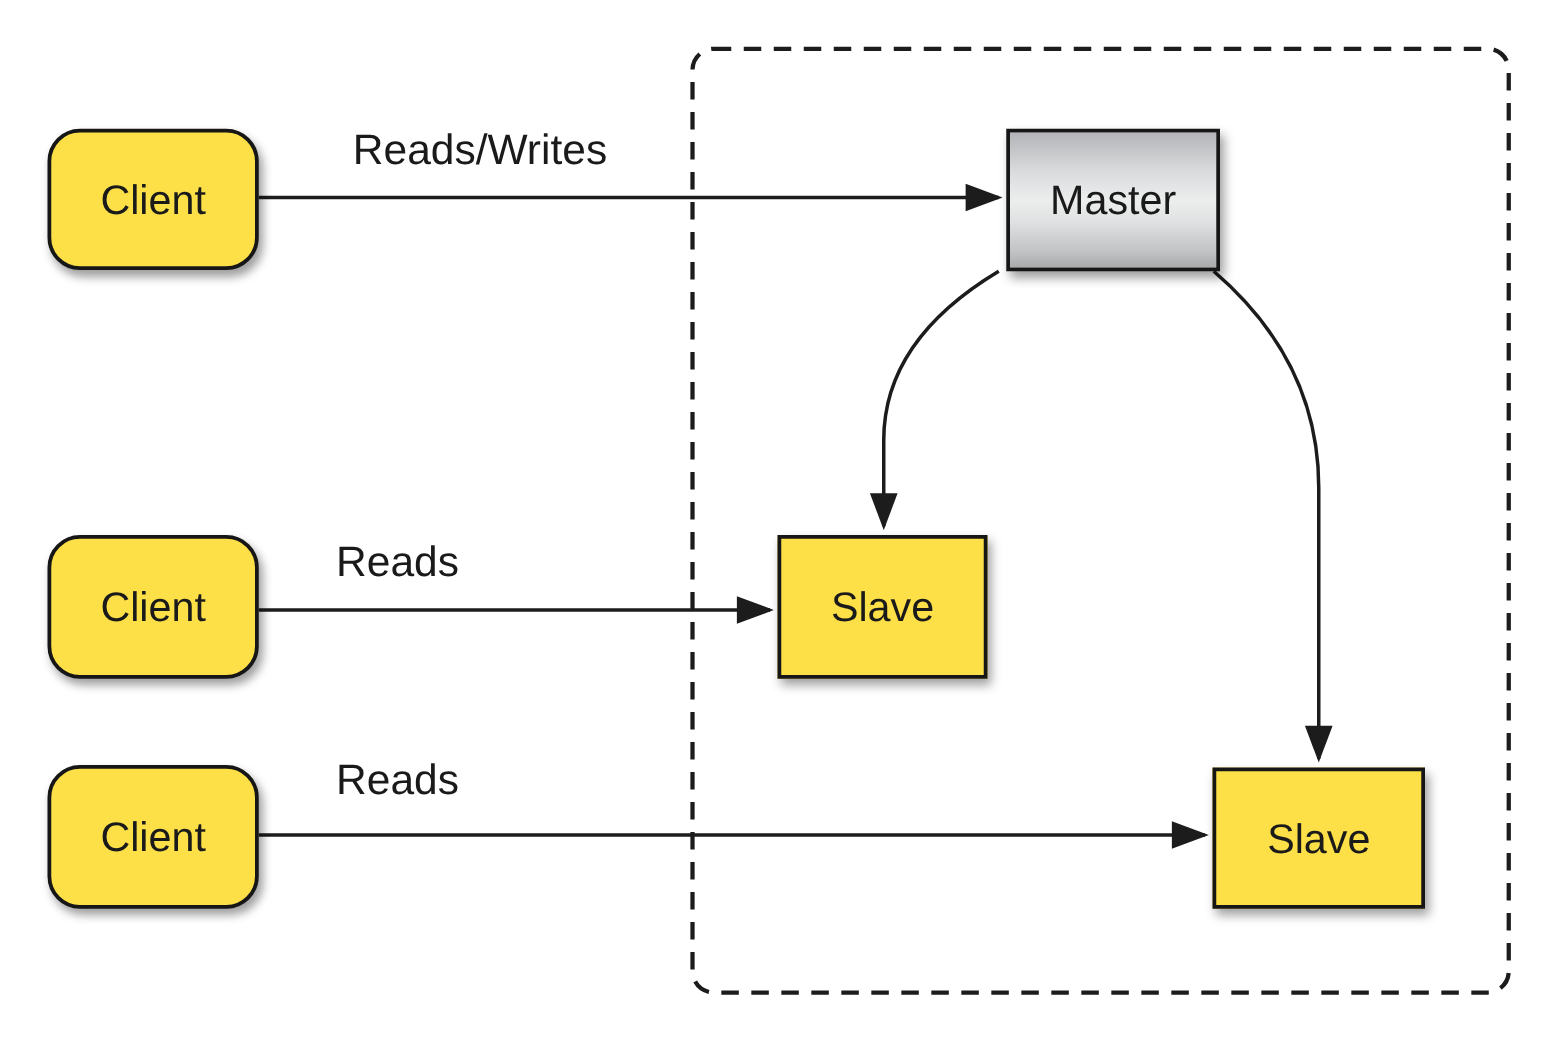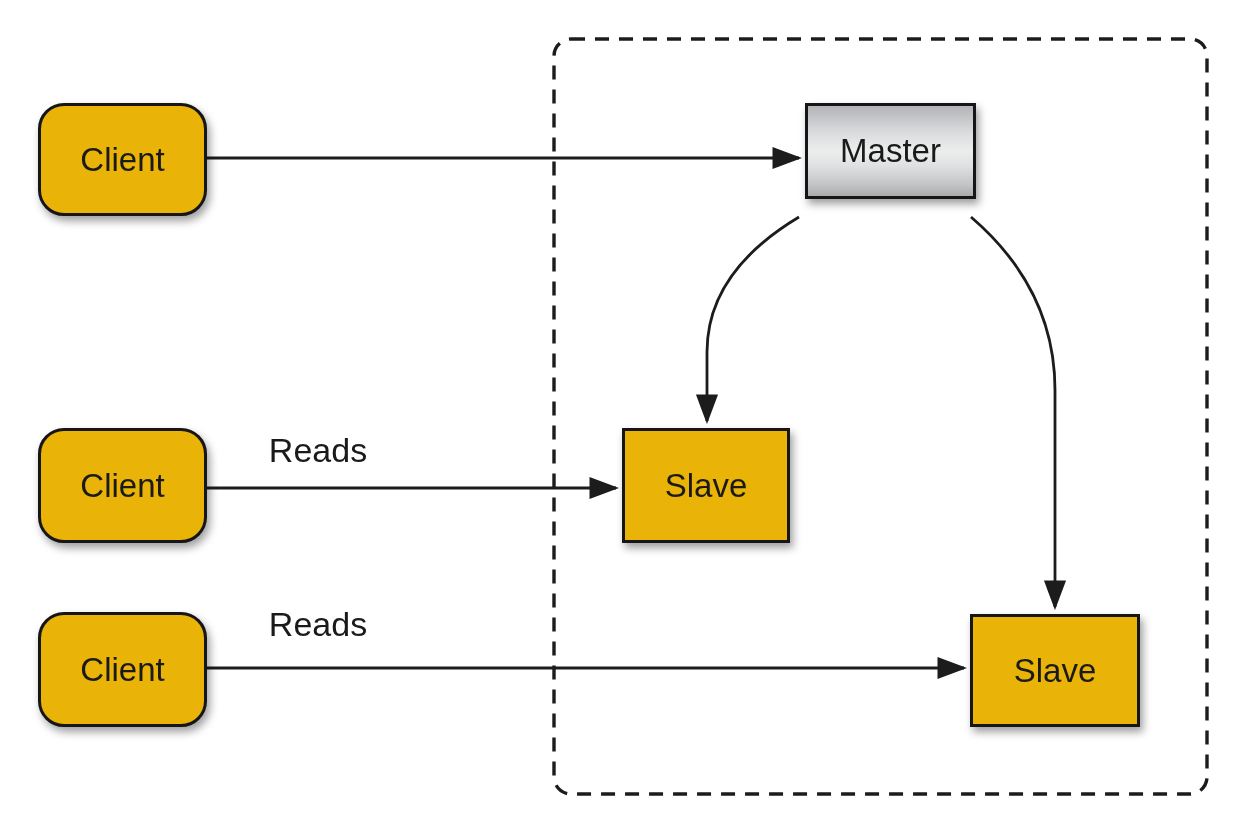--- a/index.html
+++ b/index.html
@@ -21,34 +21,34 @@
     inset: 0;
     width: 1246px;
     height: 839px;
   }
   .node {
     position: absolute;
     display: flex;
     align-items: center;
     justify-content: center;
     border: 3px solid #161616;
-    background: #eab308;
+    background: #fde047;
     font-size: 33px;
     color: #1a1a1a;
     box-shadow: 3px 5px 8px rgba(0,0,0,0.38);
     box-sizing: border-box;
   }
   .node.rounded {
     border-radius: 26px;
   }
   .node.client1 { left: 38px;  top: 103px; width: 169px; height: 113px; }
   .node.client2 { left: 38px;  top: 428px; width: 169px; height: 115px; }
   .node.client3 { left: 38px;  top: 612px; width: 169px; height: 115px; }
   .node.master  {
-    left: 805px; top: 103px; width: 171px; height: 96px;
+    left: 805px; top: 103px; width: 171px; height: 114px;
     background: linear-gradient(180deg,
       #b2b4b7 0%, #d9dadc 28%, #eceded 50%,
       #e0e1e2 66%, #c2c3c4 88%, #a9aaab 100%);
   }
   .node.slave1  { left: 622px; top: 428px; width: 168px; height: 115px; }
   .node.slave2  { left: 970px; top: 614px; width: 170px; height: 113px; }
 
   .edge-label {
     position: absolute;
     transform: translateX(-50%);
@@ -104,19 +104,20 @@
   </div>
 
   <div class="node slave1">
     <span>Slave</span>
   </div>
 
   <div class="node slave2">
     <span>Slave</span>
   </div>
 
+  <div class="edge-label reads-writes">Reads/Writes</div>
 
   <div class="edge-label reads-mid">Reads</div>
 
   <div class="edge-label reads-bottom">Reads</div>
 
 
 </div>
 
 </body></html>

